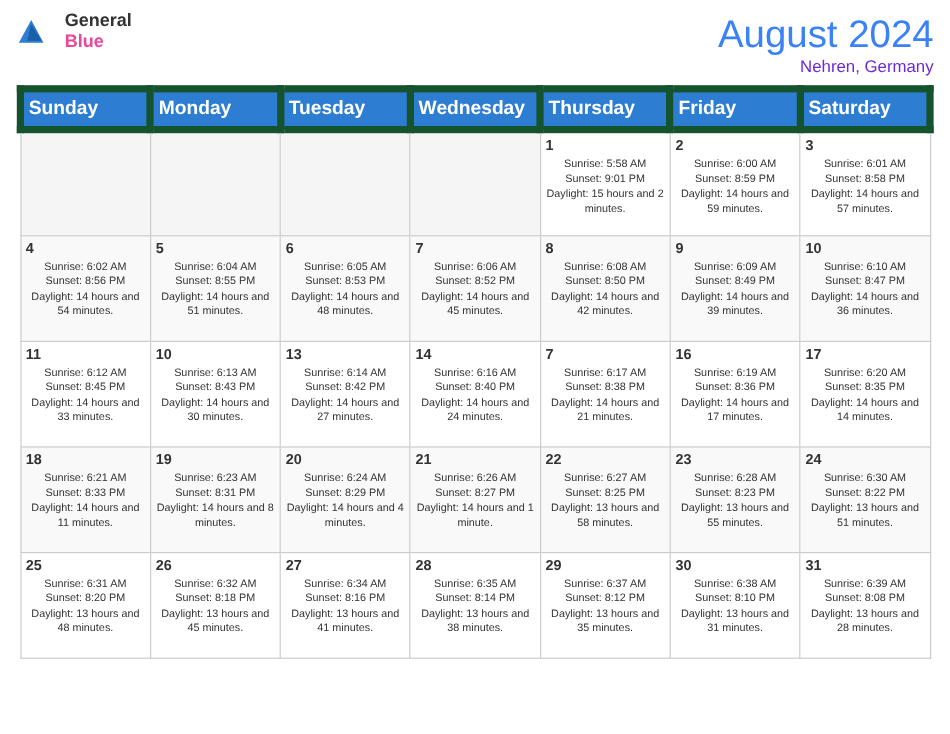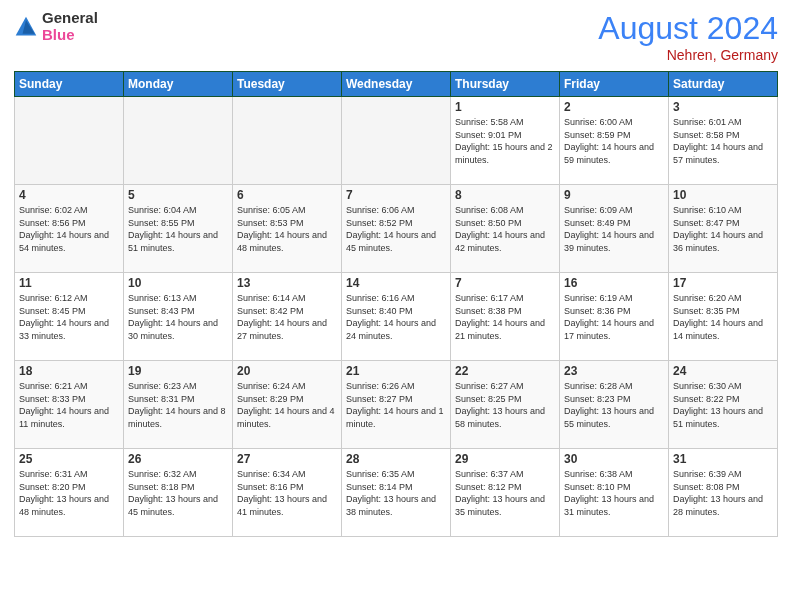--- a/index.html
+++ b/index.html
@@ -17,21 +17,21 @@
     }
     .header {
       display: flex;
       justify-content: space-between;
       align-items: flex-start;
       margin-bottom: 8px;
     }
     .logo {
       display: flex;
       align-items: center;
-      gap: 4px;
+      gap: 16px;
     }
     .logo-text {
       display: flex;
       flex-direction: column;
       line-height: 1.1;
     }
     .logo-general {
       font-size: 15px;
       font-weight: bold;
       color: #333;
@@ -48,35 +48,35 @@
     .title-block {
       text-align: right;
     }
     .month-year {
       font-size: 32px;
       color: #3b82f6;
       font-weight: normal;
     }
     .location {
       font-size: 14px;
-      color: #b91c1c;
+      color: #6d28d9;
     }
     .calendar {
       width: 100%;
       border-collapse: collapse;
       table-layout: fixed;
     }
     .calendar th {
       background: #2d7dd2;
       color: #fff;
-      font-size: 12px;
+      font-size: 16px;
       font-weight: bold;
       padding: 5px 4px;
       text-align: left;
-      border: 1px solid #14532d;
+      border: 6px solid #14532d;
     }
     .calendar td {
       border: 1px solid #ccc;
       vertical-align: top;
       padding: 3px 4px;
       font-size: 9.5px;
       color: #333;
       width: 14.28%;
       height: 88px;
       background: #fff;
@@ -91,20 +91,21 @@
       font-size: 12px;
       font-weight: bold;
       color: #333;
       display: block;
       margin-bottom: 2px;
     }
     .day-info {
       font-size: 9px;
       line-height: 1.4;
       color: #333;
+      text-align: center;
     }
     .footer-note {
       font-size: 10px;
       color: #555;
       margin-top: 4px;
       text-align: center;
     }
   </style>
 </head>
 <body>

